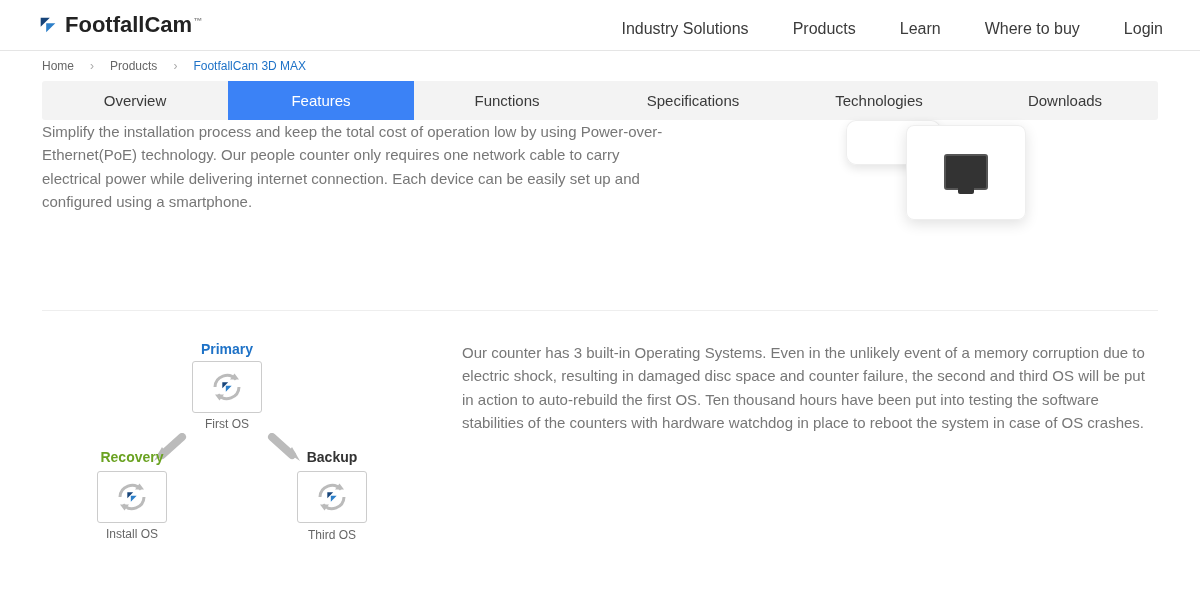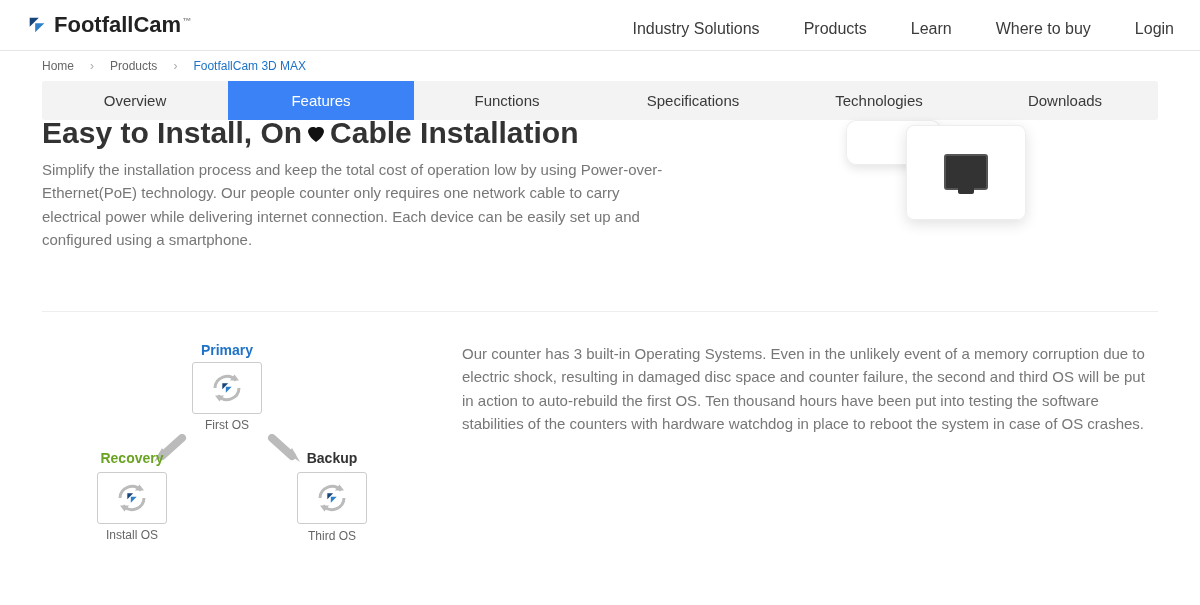--- a/index.html
+++ b/index.html
@@ -5,21 +5,21 @@
 * { box-sizing: border-box; margin: 0; padding: 0; }
 body {
   font-family: -apple-system, BlinkMacSystemFont, "Segoe UI", Arial, sans-serif;
   background: #fff;
   color: #333;
   width: 1200px;
 }
 .topbar {
   display: flex;
   align-items: center;
-  padding: 12px 26px;
+  padding: 12px 37px;
   border-bottom: 1px solid #e5e5e5;
   gap: 20px;
 }
 .logo {
   display: flex;
   align-items: center;
   font-size: 22px;
   font-weight: 600;
   color: #222;
   gap: 6px;
@@ -190,29 +190,20 @@
   <a>Overview</a>
   <a class="active">Features</a>
   <a>Functions</a>
   <a>Specifications</a>
   <a>Technologies</a>
   <a>Downloads</a>
 </nav>
 
 <section class="section1">
   <div class="text">
-    <h2>
-      <span>Easy to Install, On</span>
-      <span class="heart">
-        <svg width="24" height="24" viewBox="0 0 24 24">
-            <path fill="#111" d="M12 21s-8-5.3-8-11a5 5 0 0 1 8-3 5 5 0 0 1 8 3c0 5.7-8 11-8 11z"></path>
-          </svg>
-      </span>
-      <span>Cable Installation</span>
-    </h2>
     <p>Simplify the installation process and keep the total cost of operation low by using Power-over-Ethernet(PoE) technology. Our people counter only requires one network cable to carry electrical power while delivering internet connection. Each device can be easily set up and configured using a smartphone.</p>
   </div>
   <div class="img">
     <div class="ethernet">
       <div class="cable"></div>
       <div class="box"></div>
       <div class="port"></div>
     </div>
   </div>
 </section>

